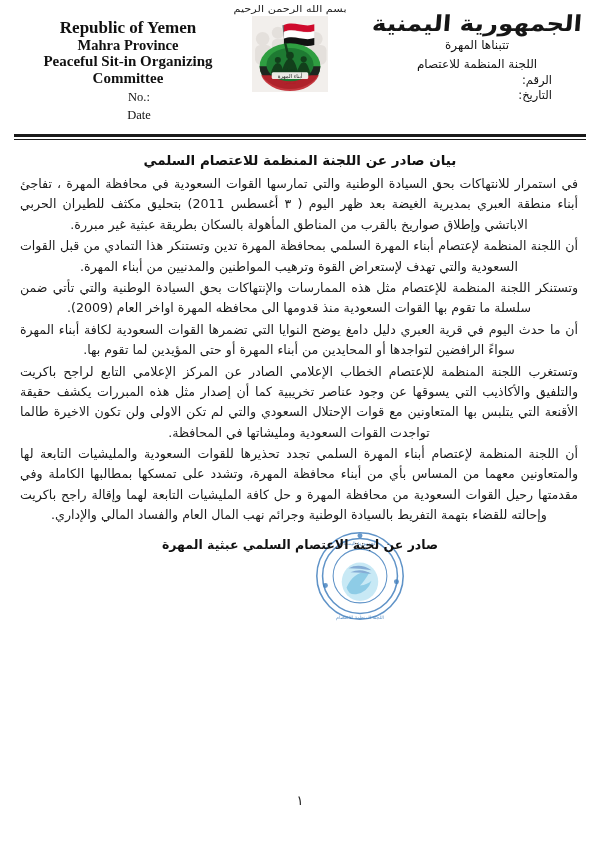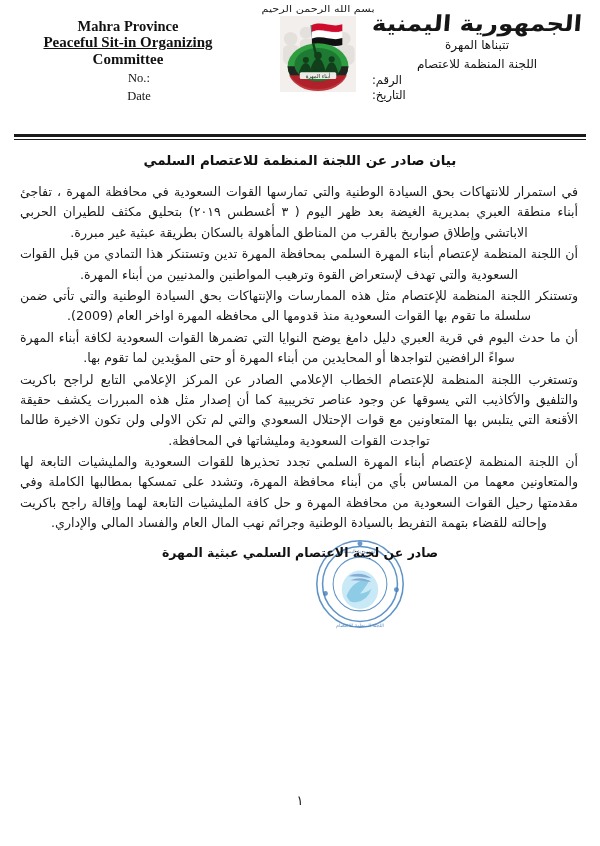--- a/index.html
+++ b/index.html
@@ -32,34 +32,34 @@
     text-align: center;
   }
   .lh-left .org-line {
     font-family: "Liberation Serif", "DejaVu Serif", serif;
     font-weight: bold;
     color: #111;
     line-height: 1.12;
   }
   .lh-left .l1 { font-size: 17px; }
   .lh-left .l2 { font-size: 14.5px; }
-  .lh-left .l3 { font-size: 15px; text-decoration: underline; }
+  .lh-left .l3 { font-size: 15px; }
   .lh-left .l4 { font-size: 15px; }
   .lh-left .field {
     text-align: center;
     font-size: 12.5px;
     font-weight: normal;
     margin-top: 2px;
     padding-left: 22px;
     line-height: 1.3;
   }
 
   .lh-center {
     position: absolute;
-    left: 264px;
+    left: 236px;
     top: 4px;
     width: 108px;
     text-align: center;
   }
   .basmala {
     font-family: "DejaVu Sans", sans-serif;
     font-size: 9px;
     color: #1d1d1d;
     letter-spacing: -0.5px;
     transform: scaleX(1.25);
@@ -95,42 +95,42 @@
     font-family: "DejaVu Sans", sans-serif;
     font-size: 12px;
     color: #141414;
     line-height: 1.45;
     margin-top: 1px;
   }
   .lh-right .field-ar {
     font-family: "DejaVu Sans", sans-serif;
     font-size: 11.5px;
     line-height: 1.35;
-    text-align: left;
+    text-align: right;
     padding-right: 30px;
   }
 
   
   .divider {
     margin: 2px 14px 0 14px;
     border-top: 3px solid #1a1a1a;
     border-bottom: 1.5px solid #1a1a1a;
     height: 2px;
     box-sizing: content-box;
   }
 
   
   .doc-title {
     direction: rtl;
     text-align: center;
     font-family: "DejaVu Sans", sans-serif;
     font-weight: bold;
     font-size: 13.5px;
     color: #111;
-    margin: 12px 0 14px 0;
+    margin: 12px 0 6px 0;
     letter-spacing: -0.3px;
   }
 
   
   .body-wrap {
     direction: rtl;
     text-align: justify;
     text-align-last: center;
     padding: 0 22px 0 20px;
   }
@@ -190,20 +190,21 @@
   }
 </style>
 </head>
 <body>
 
 <div id="page">
 
   <div class="letterhead">
 
     <div class="lh-left">
+      <div class="org-line l1">Republic of Yemen</div>
       <div class="org-line l2">Mahra Province</div>
       <div class="org-line l3">Peaceful Sit-in Organizing</div>
       <div class="org-line l4">Committee</div>
       <div class="field">No.:</div>
       <div class="field">Date</div>
     </div>
 
     <div class="lh-center">
       <div class="basmala">بسم الله الرحمن الرحيم</div>
       <div class="emblem">
@@ -264,21 +265,21 @@
       <div class="field-ar">الرقم:</div>
       <div class="field-ar">التاريخ:</div>
     </div>
   </div>
 
   <div class="divider"></div>
 
   <div class="doc-title">بيان صادر عن اللجنة المنظمة للاعتصام السلمي</div>
 
   <div class="body-wrap">
-    <p class="para">في استمرار للانتهاكات بحق السيادة الوطنية والتي تمارسها القوات السعودية في محافظة المهرة ، تفاجئ أبناء منطقة العبري بمديرية الغيضة بعد ظهر اليوم ( ٣ أغسطس ٢٠١٩) بتحليق مكثف للطيران الحربي الاباتشي  وإطلاق صواريخ بالقرب من المناطق المأهولة بالسكان بطريقة عبثية غير مبررة.</p>
+    <p class="para">في استمرار للانتهاكات بحق السيادة الوطنية والتي تمارسها القوات السعودية في محافظة المهرة ، تفاجئ أبناء منطقة العبري بمديرية الغيضة بعد ظهر اليوم ( ٣ أغسطس 2011) بتحليق مكثف للطيران الحربي الاباتشي  وإطلاق صواريخ بالقرب من المناطق المأهولة بالسكان بطريقة عبثية غير مبررة.</p>
     <p class="para">أن اللجنة المنظمة لإعتصام أبناء المهرة السلمي بمحافظة المهرة تدين وتستنكر  هذا التمادي من قبل القوات السعودية والتي تهدف لإستعراض القوة وترهيب المواطنين والمدنيين من أبناء المهرة.</p>
     <p class="para">وتستنكر اللجنة المنظمة للإعتصام مثل هذه الممارسات والإنتهاكات بحق السيادة الوطنية والتي تأتي ضمن سلسلة ما تقوم بها القوات السعودية منذ قدومها الى محافظه المهرة اواخر العام (2009).</p>
     <p class="para">أن ما حدث اليوم في قرية العبري دليل دامغ يوضح النوايا التي تضمرها القوات السعودية لكافة أبناء المهرة سواءً الرافضين لتواجدها أو المحايدين من أبناء المهرة أو حتى المؤيدين لما تقوم بها.</p>
     <p class="para">وتستغرب اللجنة المنظمة للإعتصام الخطاب الإعلامي الصادر عن المركز الإعلامي التابع لراجح باكريت والتلفيق والأكاذيب التي يسوقها عن وجود عناصر تخريبية كما أن إصدار مثل هذه المبررات يكشف حقيقة الأقنعة التي يتلبس بها المتعاونين مع قوات الإحتلال السعودي والتي لم تكن الاولى ولن تكون الاخيرة طالما تواجدت القوات السعودية ومليشاتها في المحافظة.</p>
     <p class="para">أن اللجنة المنظمة لإعتصام أبناء المهرة السلمي تجدد تحذيرها للقوات السعودية والمليشيات التابعة لها والمتعاونين معهما من المساس بأي من أبناء محافظة المهرة، وتشدد على تمسكها بمطالبها الكاملة وفي مقدمتها رحيل القوات السعودية من محافظة المهرة  و  حل كافة المليشيات التابعة لهما وإقالة راجح باكريت وإحالته للقضاء بتهمة التفريط بالسيادة الوطنية وجرائم نهب المال العام والفساد المالي والإداري.</p>
   </div>
 
   <div class="signature">
     <div class="sig-block">
       <div class="sig-line">صادر عن لجنة الاعتصام السلمي عبثية المهرة</div>

